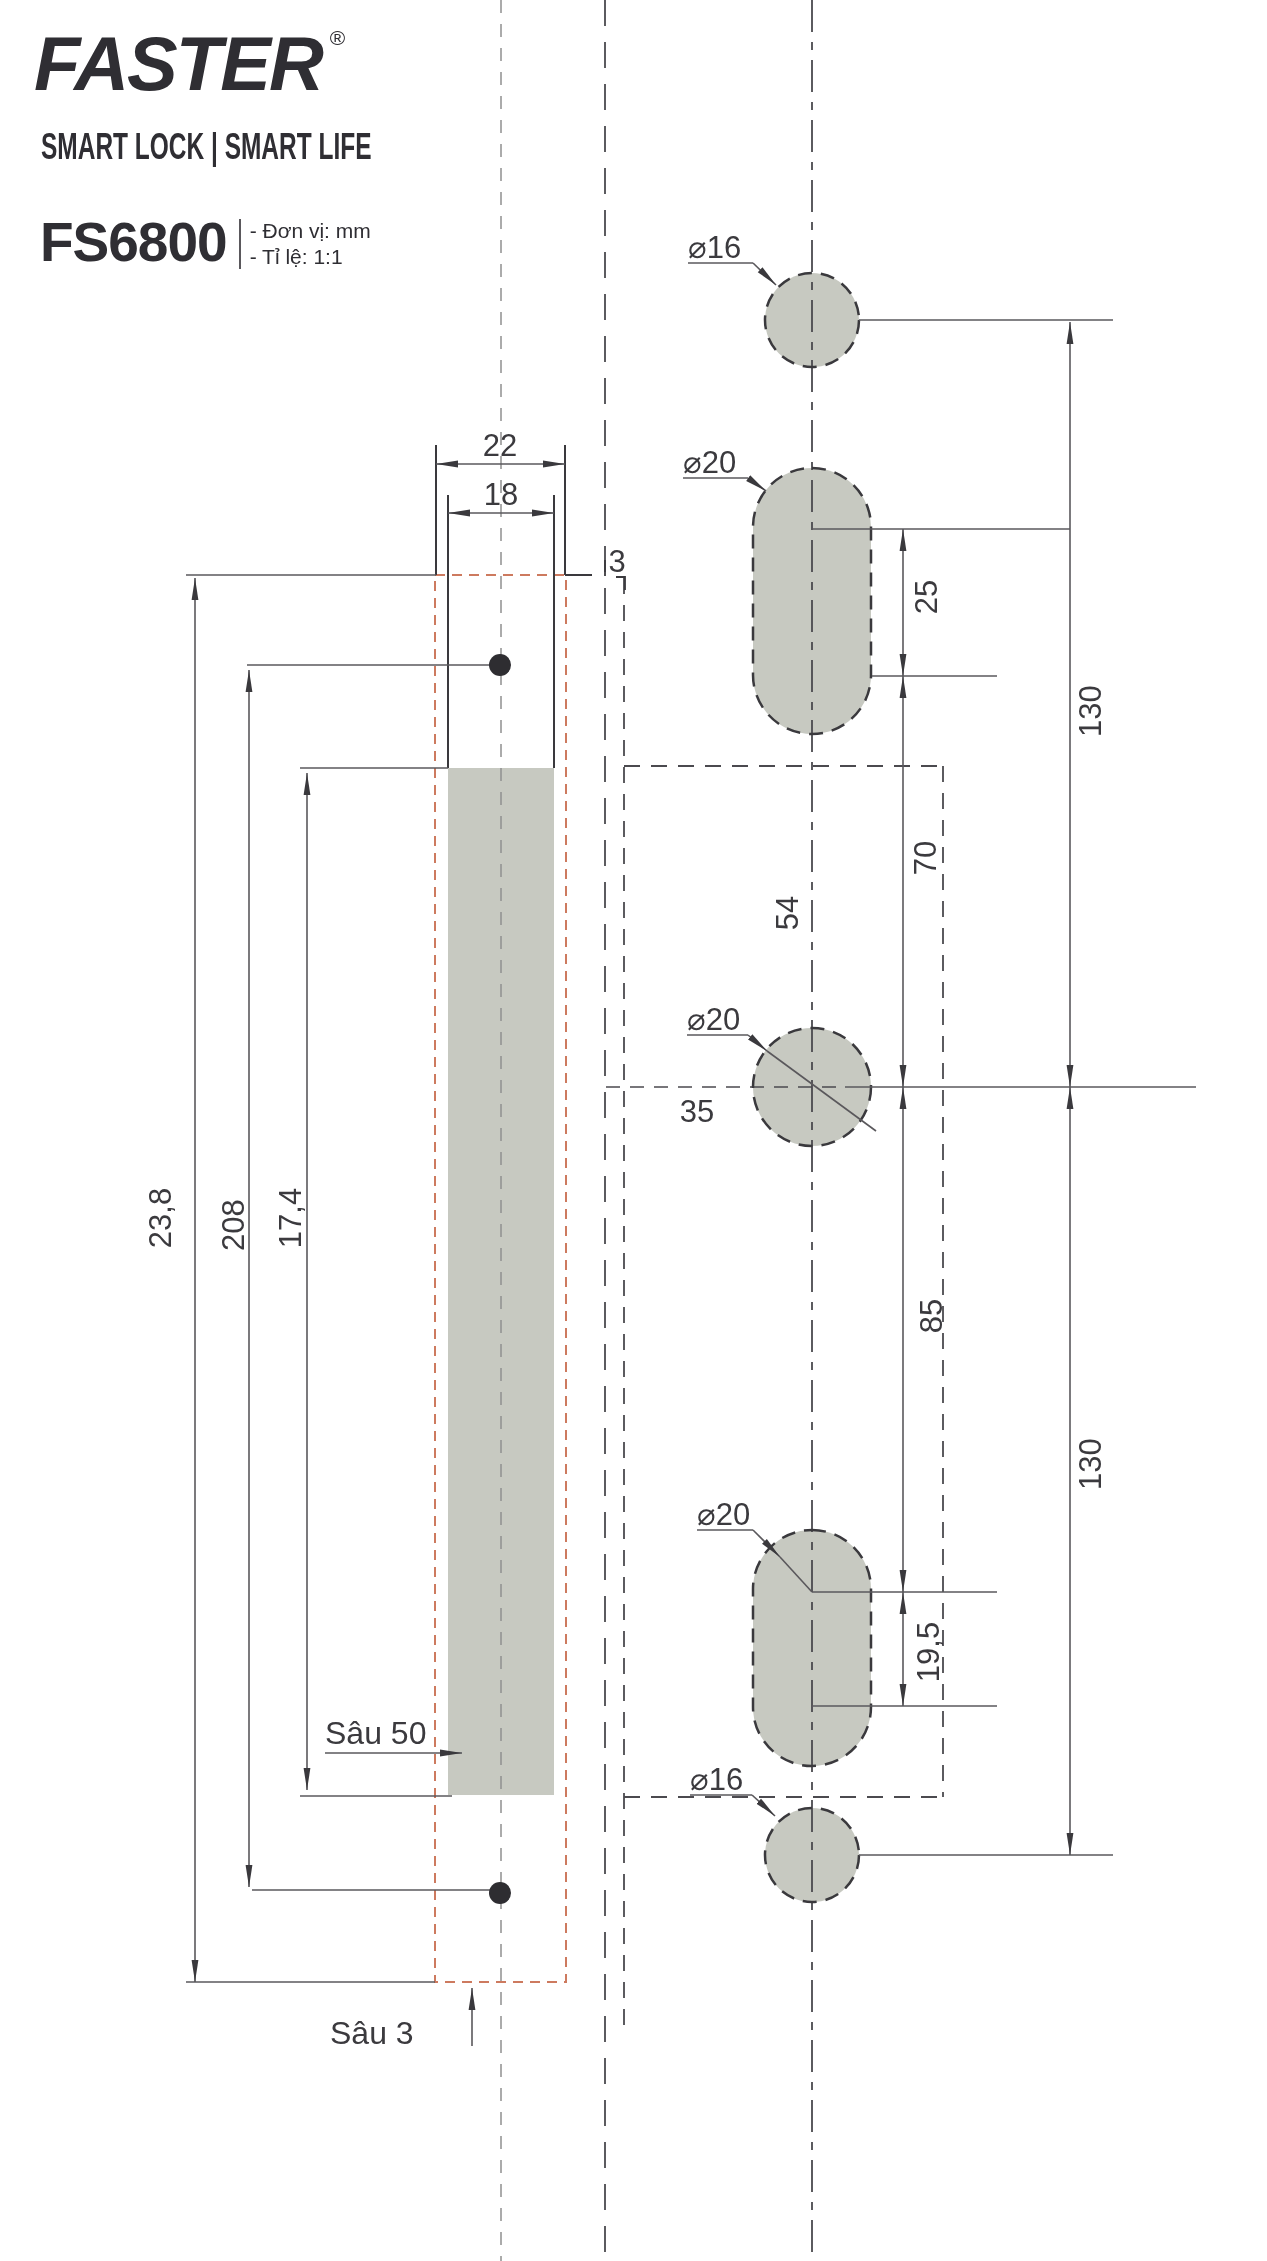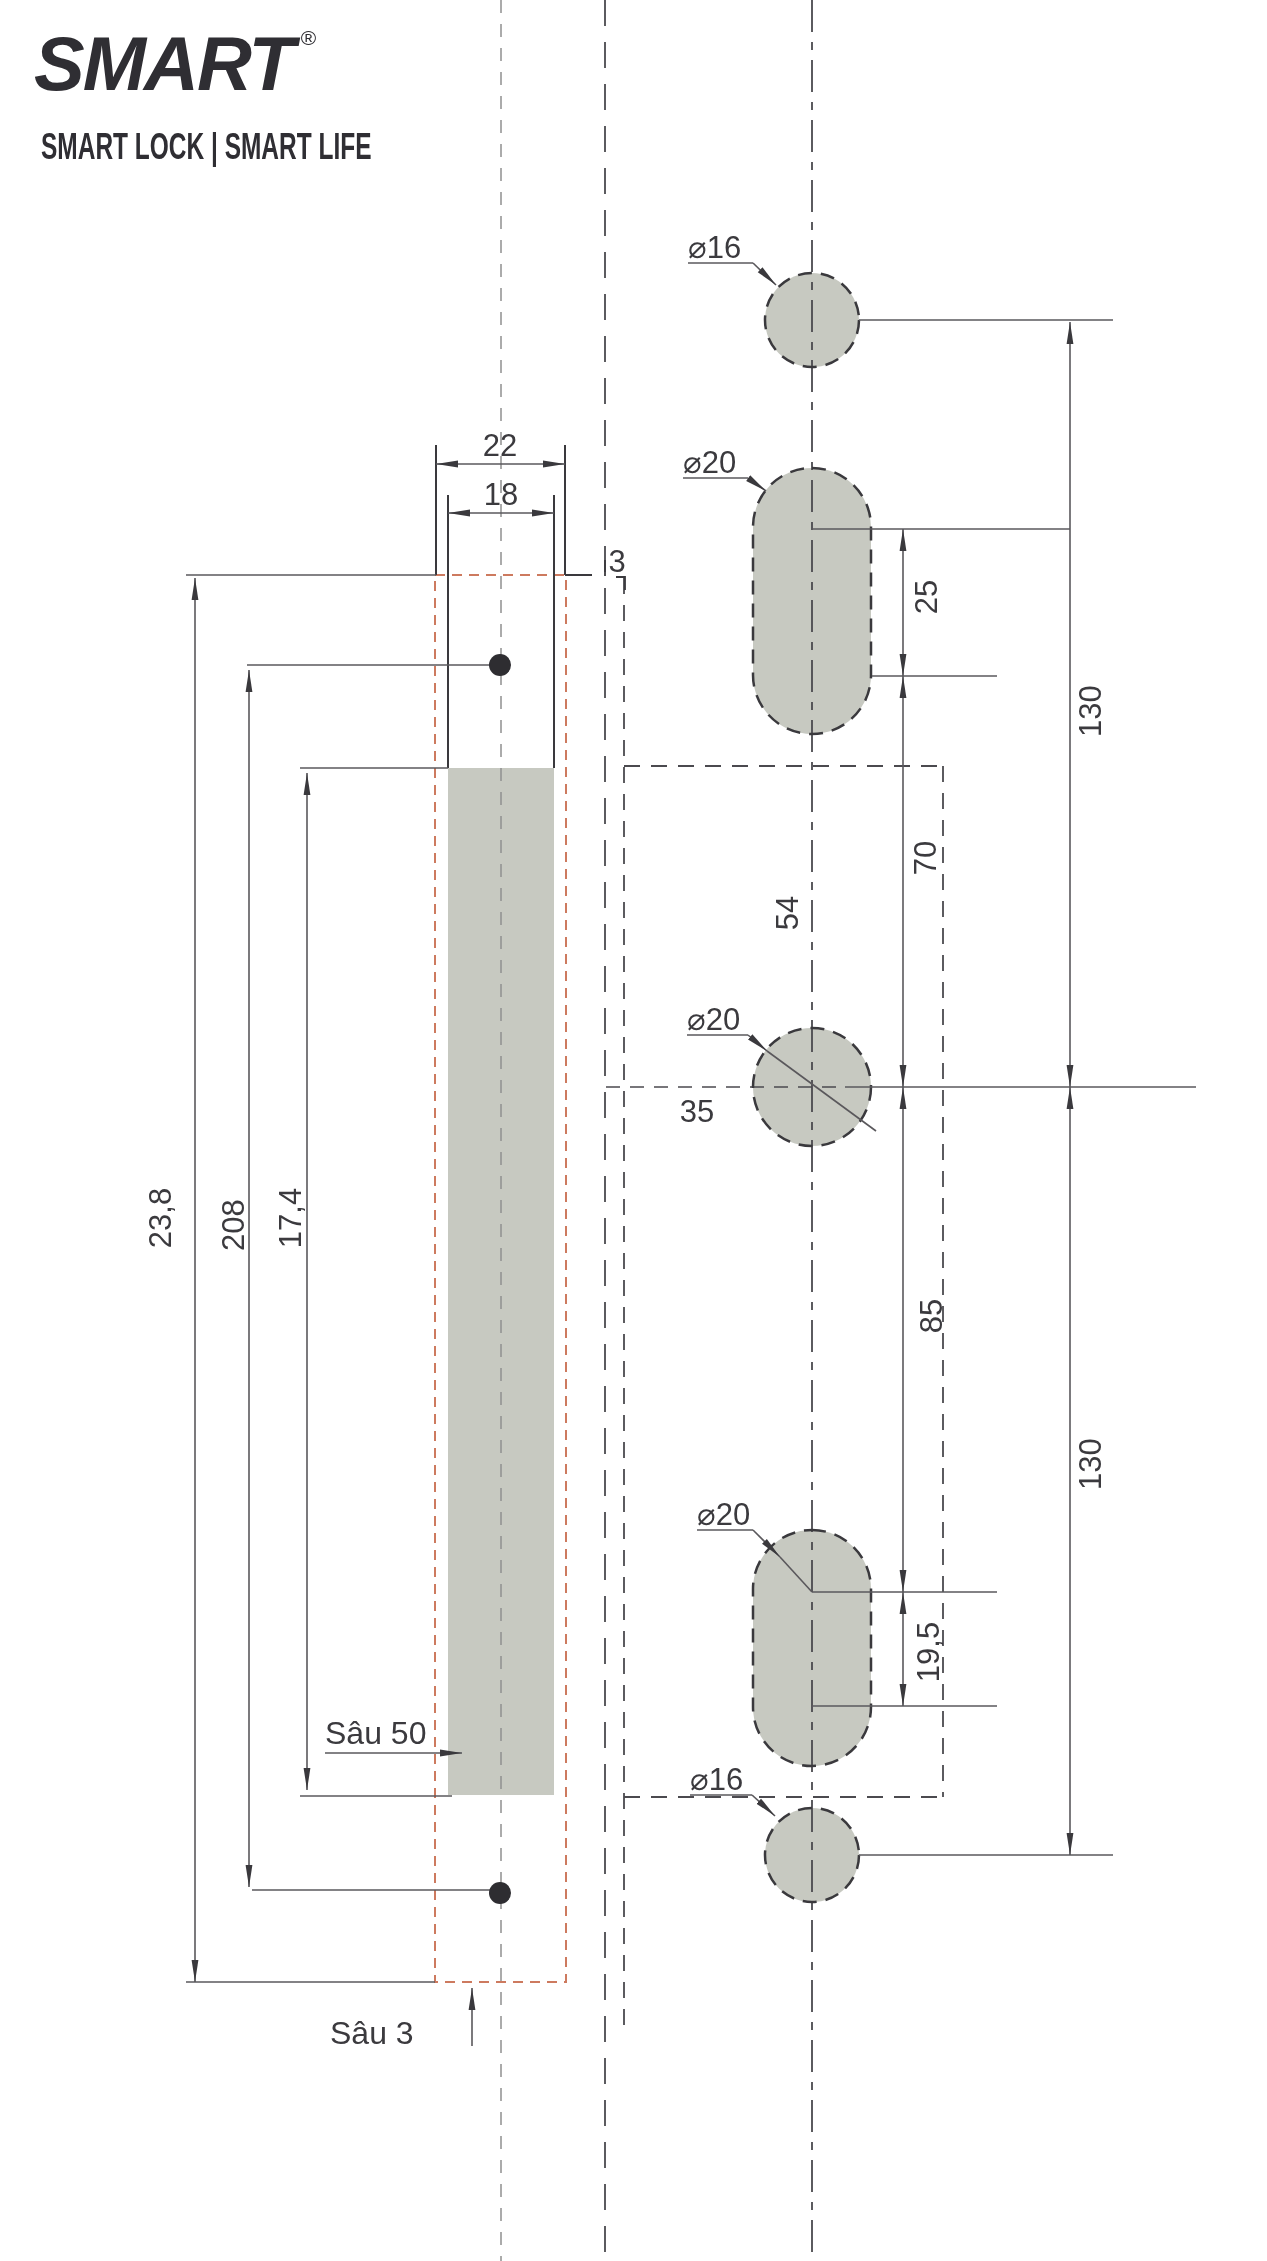--- a/index.html
+++ b/index.html
@@ -26,22 +26,30 @@
   svg text { font-family:"Liberation Sans","DejaVu Sans",sans-serif; fill:#3b3a3e; }
   .dimtxt { font-size:31px; }
   .lbltxt { font-size:32px; }
 </style>
 </head>
 <body>
 
 <div class="canvas">
 
   <div class="hdr">
-    <div class="brand"><span>SMART</span><span class="reg">®</span></div>
+    <div class="brand"><span>FASTER</span><span class="reg">®</span></div>
     <div class="tagline">SMART LOCK | SMART LIFE</div>
+    <div class="model-row">
+      <div class="model">FS6800</div>
+      <div class="vdivider"></div>
+      <div class="notes">
+        <div>- Đơn vị: mm</div>
+        <div>- Tỉ lệ: 1:1</div>
+      </div>
+    </div>
   </div>
 
   <svg class="draw" width="1267" height="2261" viewBox="0 0 1267 2261">
     <defs>
       <marker id="arr" viewBox="0 0 22 10" refX="22" refY="5" markerWidth="22" markerHeight="10" markerUnits="userSpaceOnUse" orient="auto-start-reverse">
         <path d="M0,1.6 L22,5 L0,8.4 Z" fill="#3a393d"></path>
       </marker>
     </defs>
 
     <g>

